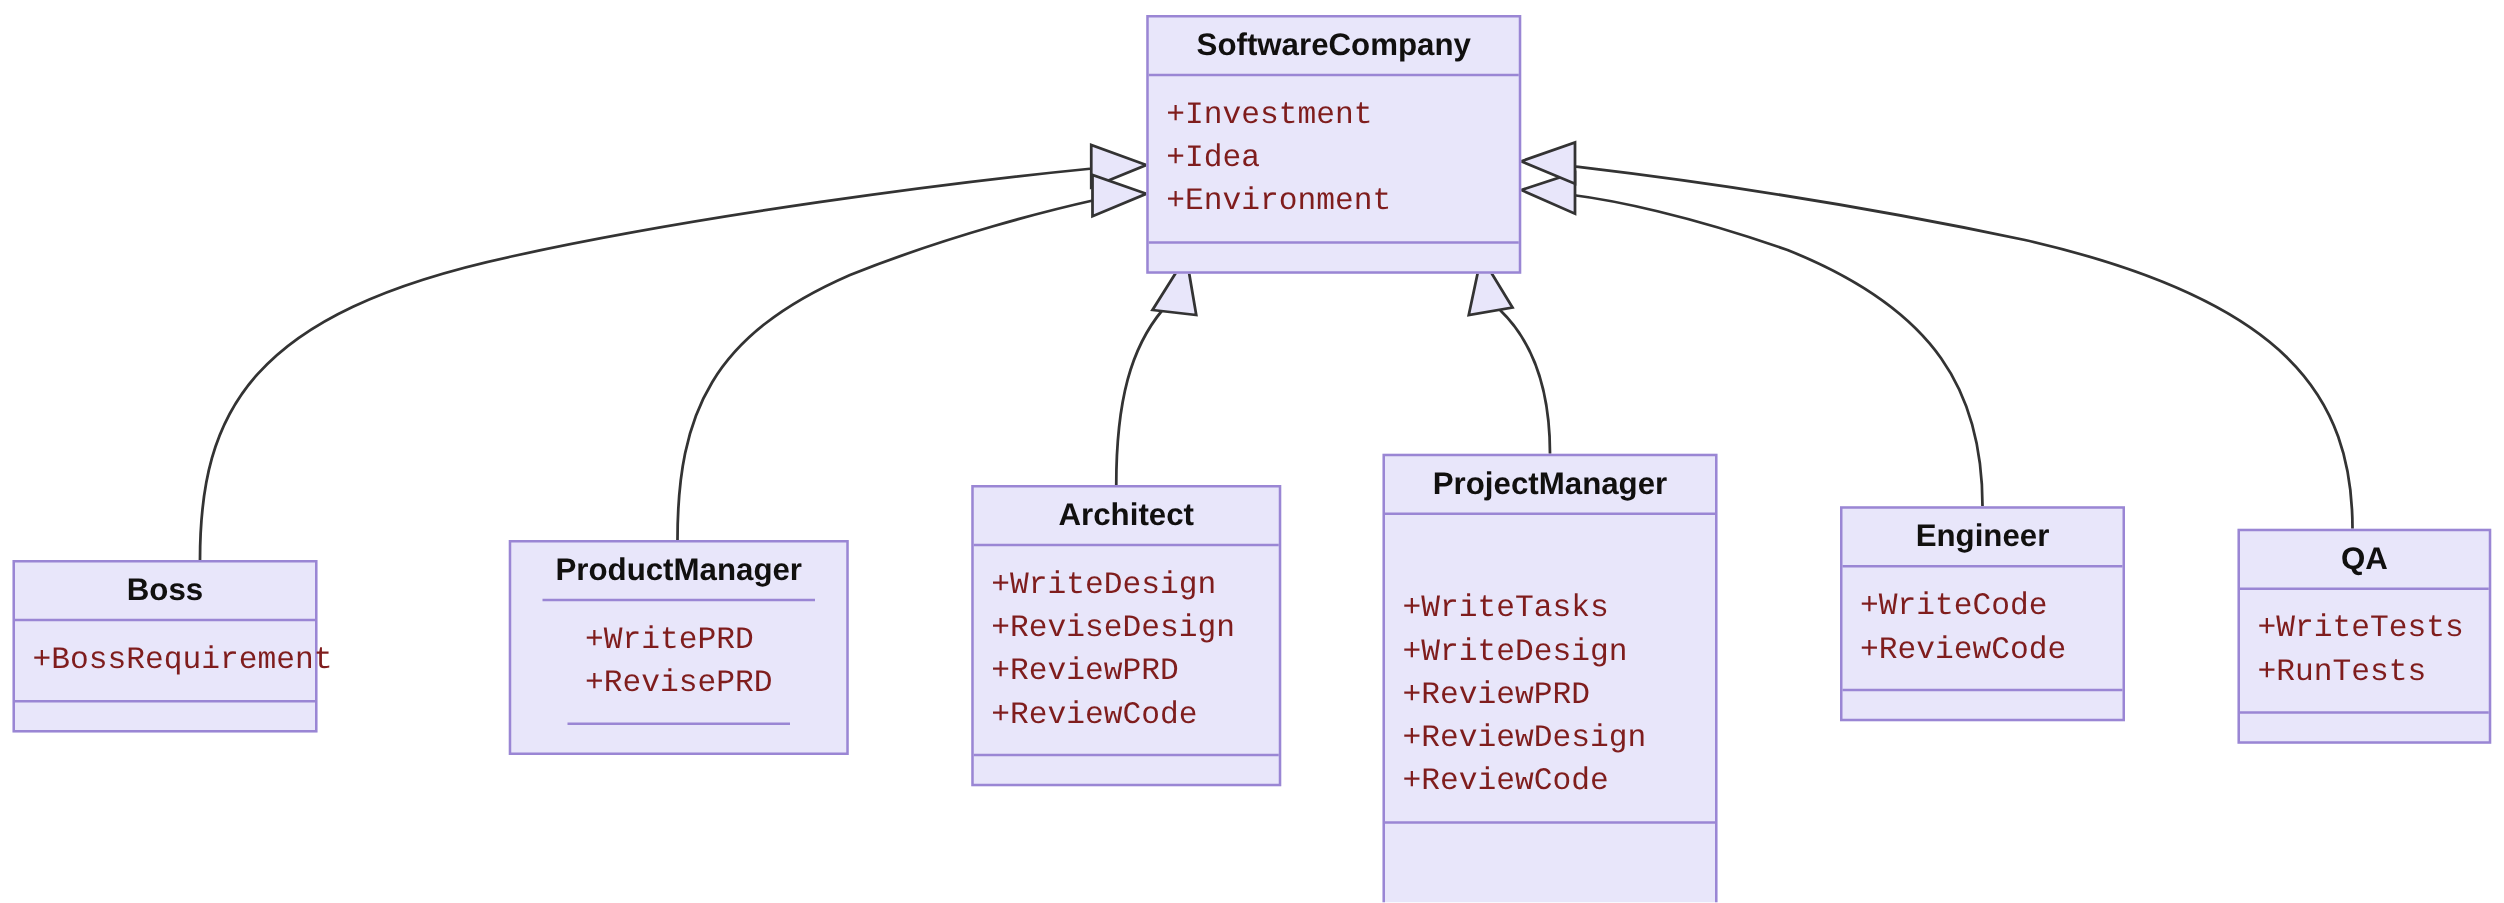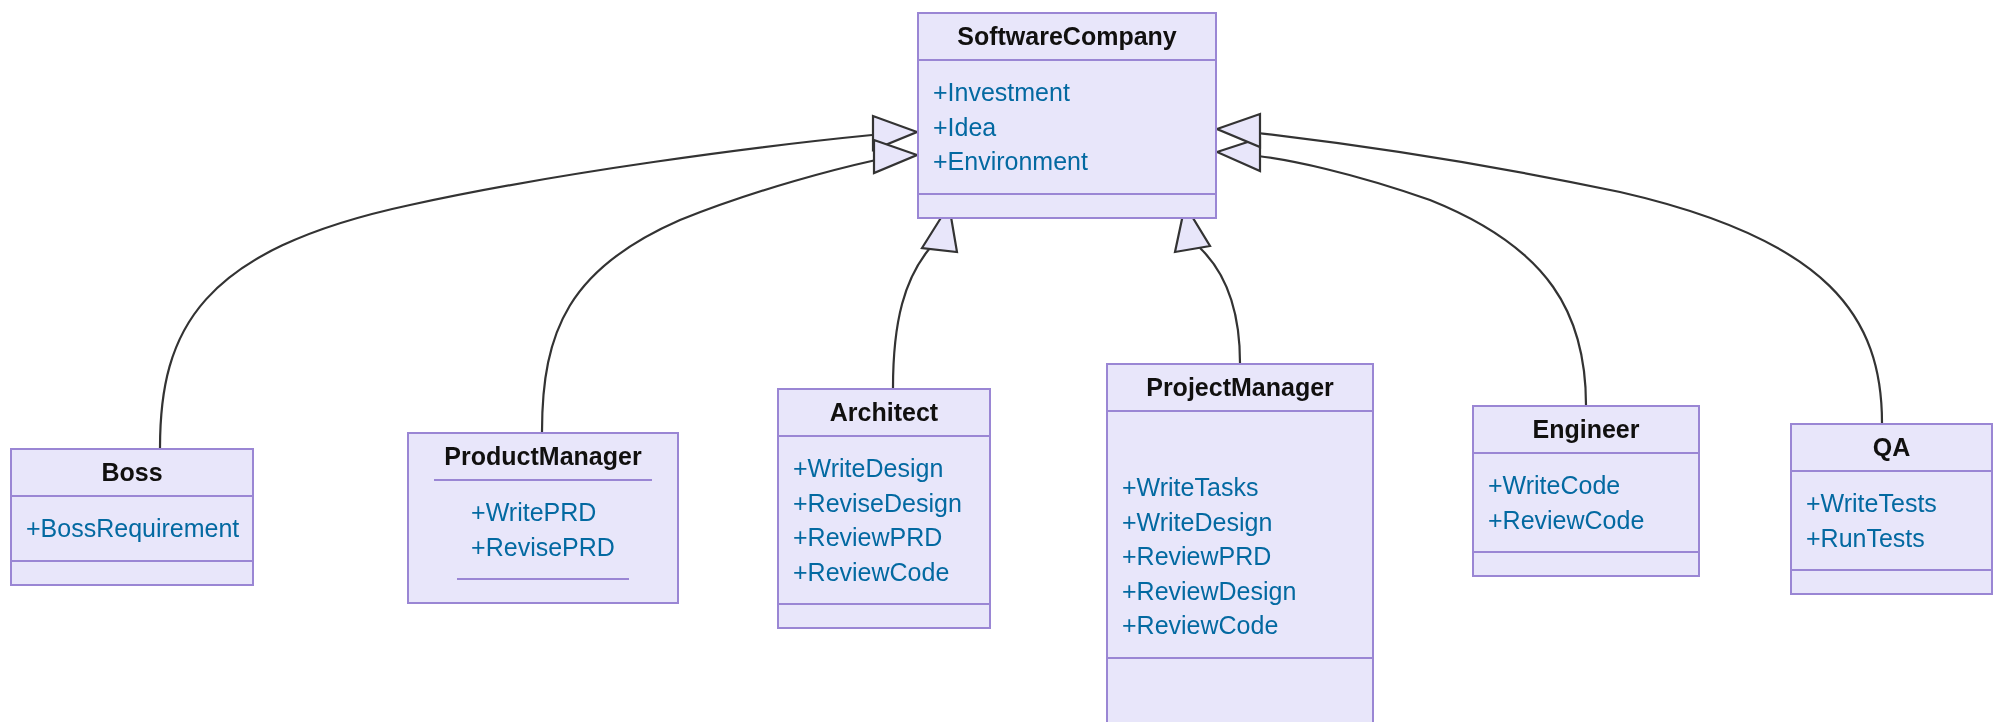--- a/index.html
+++ b/index.html
@@ -45,23 +45,24 @@
     white-space: nowrap;
   }
   .class-attrs {
     box-sizing: border-box;
     padding: 14px 14px 14px 14px;
     border-bottom: 2px solid #9a86d4;
     flex: 1 1 auto;
   }
   .attr-row {
     font-size: 25px;
-    color: #0369a1;
+    color: #7f1d1d;
     line-height: 1.38;
     white-space: nowrap;
+    font-family: Liberation Mono, monospace;
   }
   .class-methods {
     box-sizing: border-box;
     min-height: 22px;
     height: 22px;
   }
 </style>
 </head>
 <body>
 
@@ -108,21 +109,21 @@
 
   <div class="uml-class" style="left:407px; top:432px; width:272px;align-items:center;">
     <div class="class-title">ProductManager</div>
     <div class="class-attrs">
       <div class="attr-row">+WritePRD</div>
       <div class="attr-row">+RevisePRD</div>
     </div>
     <div class="class-methods"></div>
   </div>
 
-  <div class="uml-class" style="left:777px; top:388px; width:214px;justify-content:center;">
+  <div class="uml-class" style="left:777px; top:388px; width:248px;justify-content:center;">
     <div class="class-title">Architect</div>
     <div class="class-attrs">
       <div class="attr-row">+WriteDesign</div>
       <div class="attr-row">+ReviseDesign</div>
       <div class="attr-row">+ReviewPRD</div>
       <div class="attr-row">+ReviewCode</div>
     </div>
     <div class="class-methods"></div>
   </div>
 

